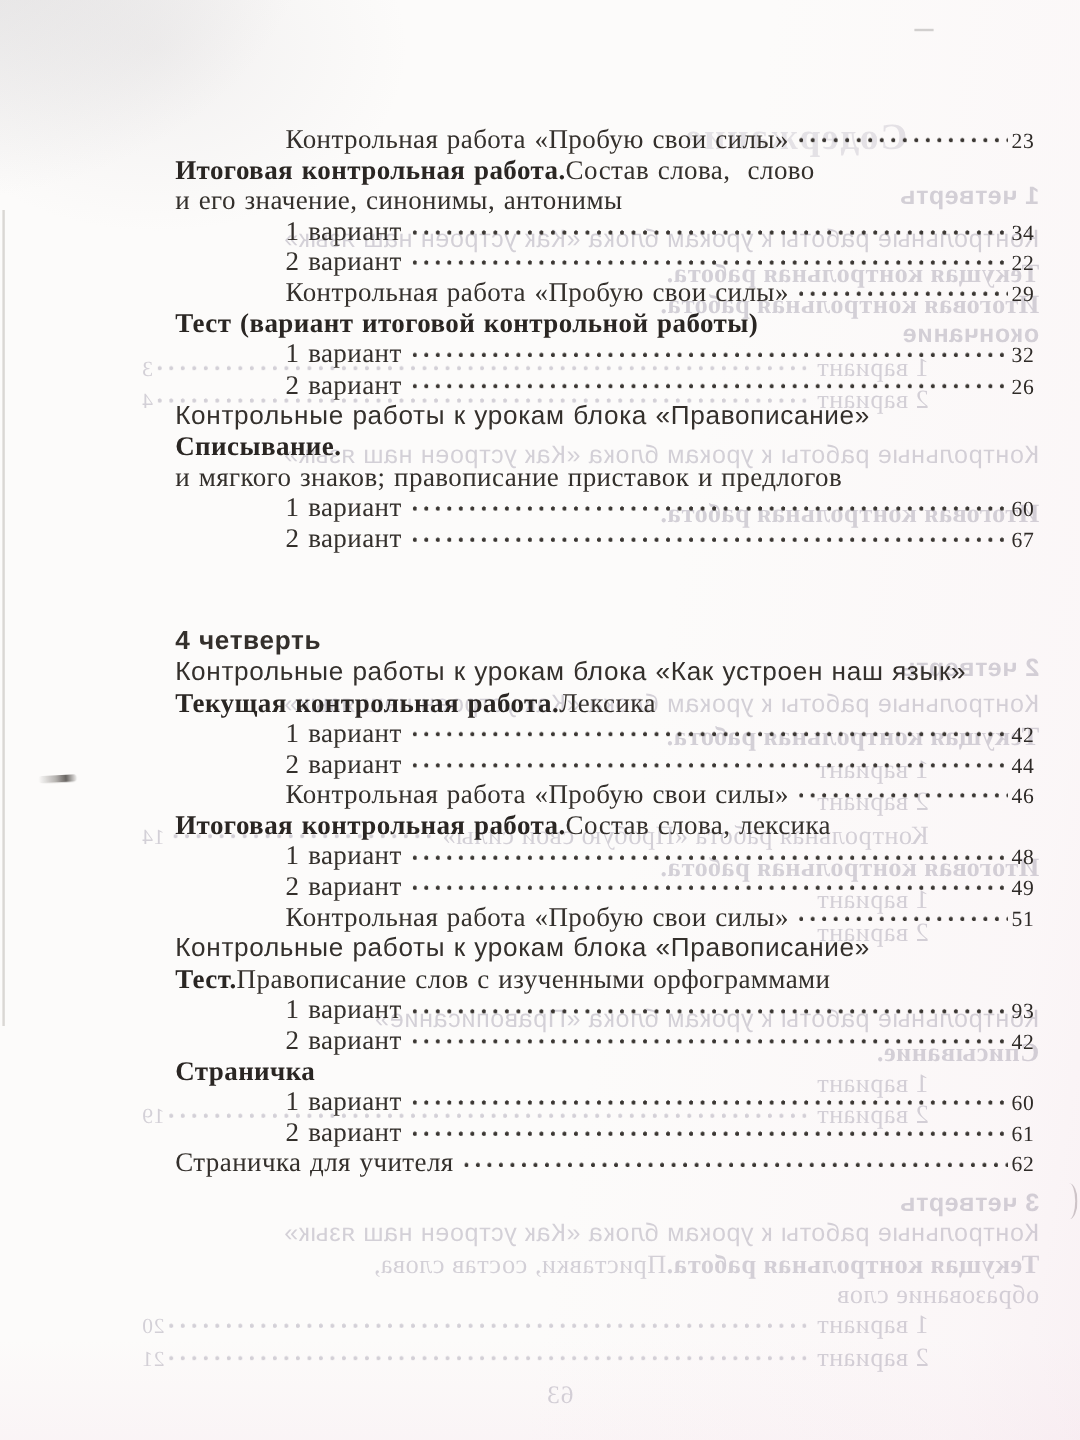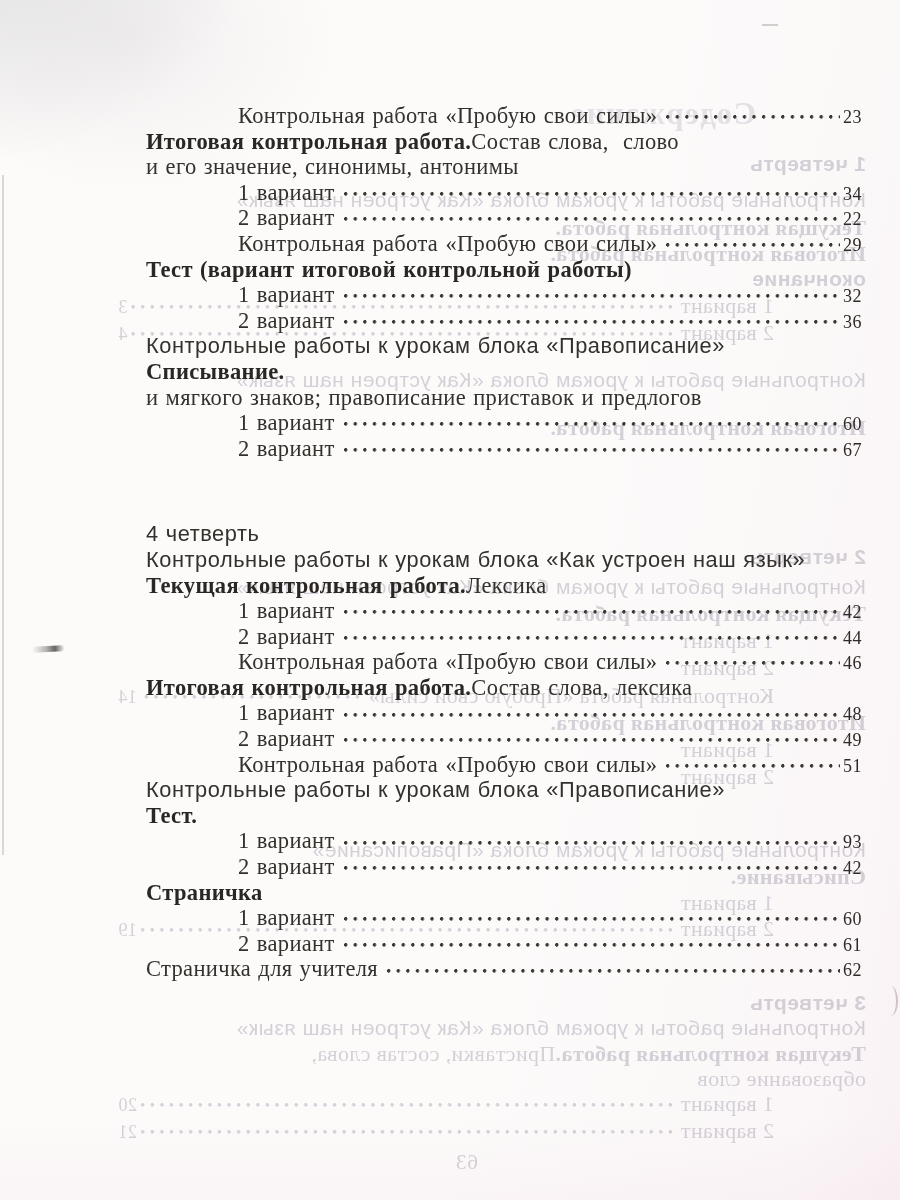--- a/index.html
+++ b/index.html
@@ -21,21 +21,21 @@
     font-size:22.5px;letter-spacing:.35px;word-spacing:1.2px;line-height:25.6px;
   }
   .row.ind{padding-left:92px;}
   .row.gap{margin-top:60px;}
   .row .lead{font-weight:bold;color:#2a2623;}
   .row .txt{color:#34302c;}
   .row.sans,.row.sans-bold{
     font-family:"Liberation Sans","DejaVu Sans",sans-serif;
     font-size:21.8px;letter-spacing:.55px;word-spacing:.5px;color:#37332f;
   }
-  .row.sans-bold{font-weight:normal;}
+  .row.sans-bold{font-weight:bold;}
   .leader{
     flex:1 1 auto;min-width:18px;align-self:stretch;
     margin-left:9px;margin-right:3px;
     background-image:radial-gradient(circle at 1.7px 2.6px, #3b3733 1.45px, rgba(0,0,0,0) 1.9px);
     background-size:9.6px 5.5px;background-repeat:repeat-x;
     background-position:0 calc(100% - 9px);
   }
   .num{font-size:18px;letter-spacing:.5px;}
   
   .bleed{
@@ -205,21 +205,21 @@
         <span class="lead">Тест (вариант итоговой контрольной работы)</span>
       </div>
       <div class="row ind">
         <span class="txt">1 вариант</span>
         <span class="leader"></span>
         <span class="num">32</span>
       </div>
       <div class="row ind">
         <span class="txt">2 вариант</span>
         <span class="leader"></span>
-        <span class="num">36</span>
+        <span class="num">26</span>
       </div>
       <div class="row sans">
         <span class="txt">Контрольные работы к урокам блока «Правописание»</span>
       </div>
       <div class="row">
         <span class="lead">Списывание.</span>
       </div>
       <div class="row">
         <span class="txt">и мягкого знаков; правописание приставок и предлогов</span>
       </div>
@@ -275,20 +275,21 @@
       <div class="row ind">
         <span class="txt">Контрольная работа «Пробую свои силы»</span>
         <span class="leader"></span>
         <span class="num">51</span>
       </div>
       <div class="row sans">
         <span class="txt">Контрольные работы к урокам блока «Правописание»</span>
       </div>
       <div class="row">
         <span class="lead">Тест.</span>
+        <span class="txt"> Правописание слов с изученными орфограммами</span>
       </div>
       <div class="row ind">
         <span class="txt">1 вариант</span>
         <span class="leader"></span>
         <span class="num">93</span>
       </div>
       <div class="row ind">
         <span class="txt">2 вариант</span>
         <span class="leader"></span>
         <span class="num">42</span>

